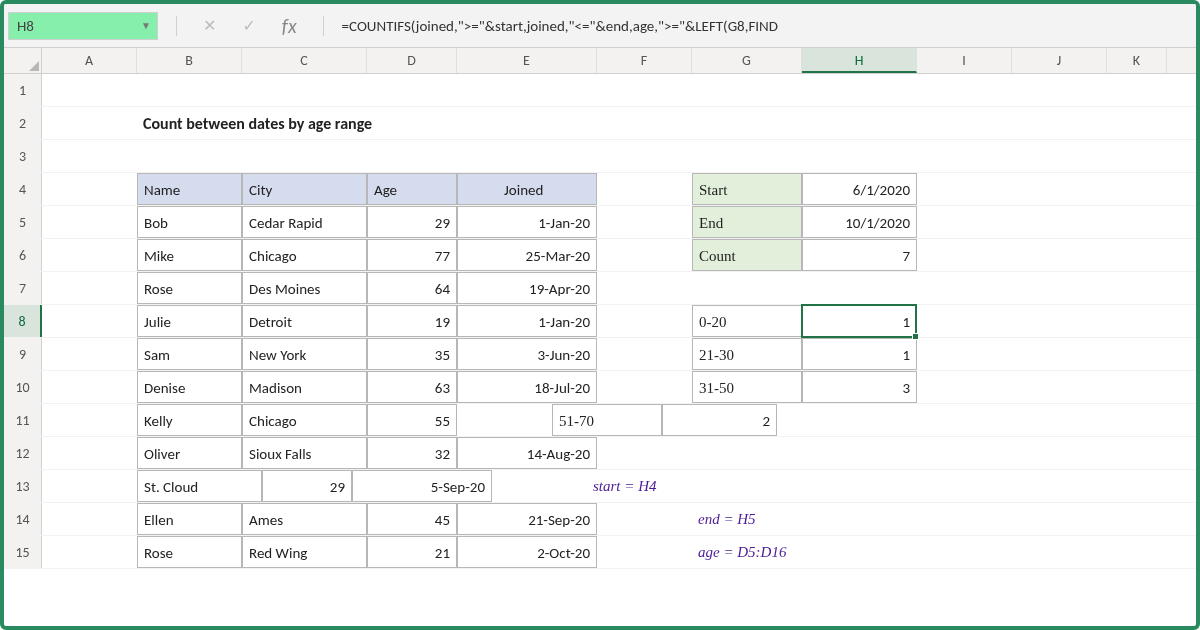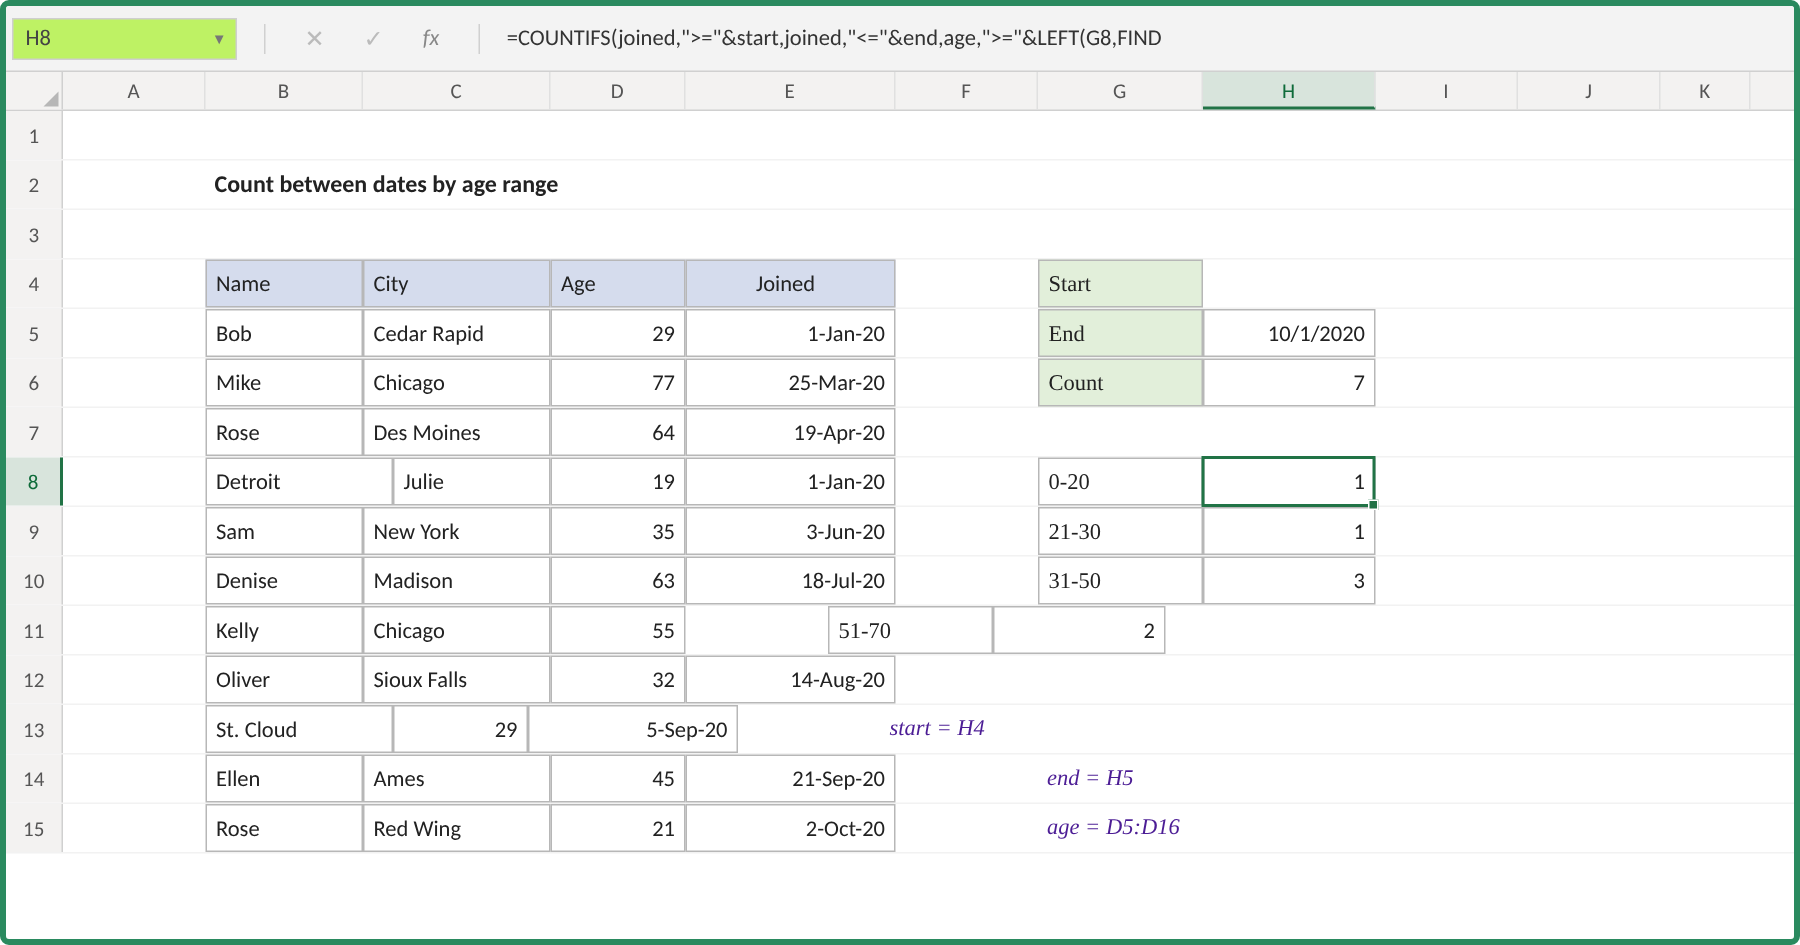--- a/index.html
+++ b/index.html
@@ -22,21 +22,21 @@
     align-items: center;
     height: 44px;
     background: #f3f3f3;
     border-bottom: 1px solid #d0d0d0;
     padding: 0 8px 0 4px;
     gap: 12px;
   }
   .name-box {
     width: 150px;
     height: 28px;
-    background: #bef264;
+    background: #86efac;
     border: 1px solid #cfcfcf;
     display: flex;
     align-items: center;
     padding: 0 8px;
     font-size: 15px;
     color: #444;
     position: relative;
   }
   .name-box .arrow {
     position: absolute;
@@ -48,21 +48,21 @@
     display: flex;
     align-items: center;
     gap: 26px;
     color: #bbb;
     font-size: 16px;
     padding: 0 6px;
   }
   .fbar-ctrls .fx {
     font-style: italic;
     color: #888;
-    font-size: 15px;
+    font-size: 20px;
   }
   .fbar-ctrls .divider {
     width:1px; height:20px; background:#d0d0d0;
   }
   .formula-input {
     flex: 1;
     height: 28px;
     display: flex;
     align-items: center;
     font-size: 15px;
@@ -259,20 +259,21 @@
       </div>
       <div class="row">
         <div class="row-h">4</div>
         <div class="cell cA"></div>
         <div class="cell cB tb hdr">Name</div>
         <div class="cell cC tb hdr">City</div>
         <div class="cell cD tb hdr" style="text-align: left;">Age</div>
         <div class="cell cE tb hdr" style="text-align: left; padding-left: 46px;">Joined</div>
         <div class="cell cF"></div>
         <div class="cell cG tb grn">Start</div>
+        <div class="cell cH tb">6/1/2020</div>
         <div class="cell cI"></div>
         <div class="cell cJ"></div>
         <div class="cell cK"></div>
       </div>
       <div class="row">
         <div class="row-h">5</div>
         <div class="cell cA"></div>
         <div class="cell cB tb text-left">Bob</div>
         <div class="cell cC tb text-left">Cedar Rapid</div>
         <div class="cell cD tb">29</div>
@@ -308,22 +309,22 @@
         <div class="cell cF"></div>
         <div class="cell cG"></div>
         <div class="cell cH"></div>
         <div class="cell cI"></div>
         <div class="cell cJ"></div>
         <div class="cell cK"></div>
       </div>
       <div class="row">
         <div class="row-h active">8</div>
         <div class="cell cA"></div>
+        <div class="cell cB tb text-left">Julie</div>
         <div class="cell cC tb text-left">Detroit</div>
-        <div class="cell cB tb text-left">Julie</div>
         <div class="cell cD tb">19</div>
         <div class="cell cE tb">1-Jan-20</div>
         <div class="cell cF"></div>
         <div class="cell cG tb text-left">0-20</div>
         <div class="cell cH tb">1</div>
         <div class="cell cI"></div>
         <div class="cell cJ"></div>
         <div class="cell cK"></div>
       </div>
       <div class="row">

